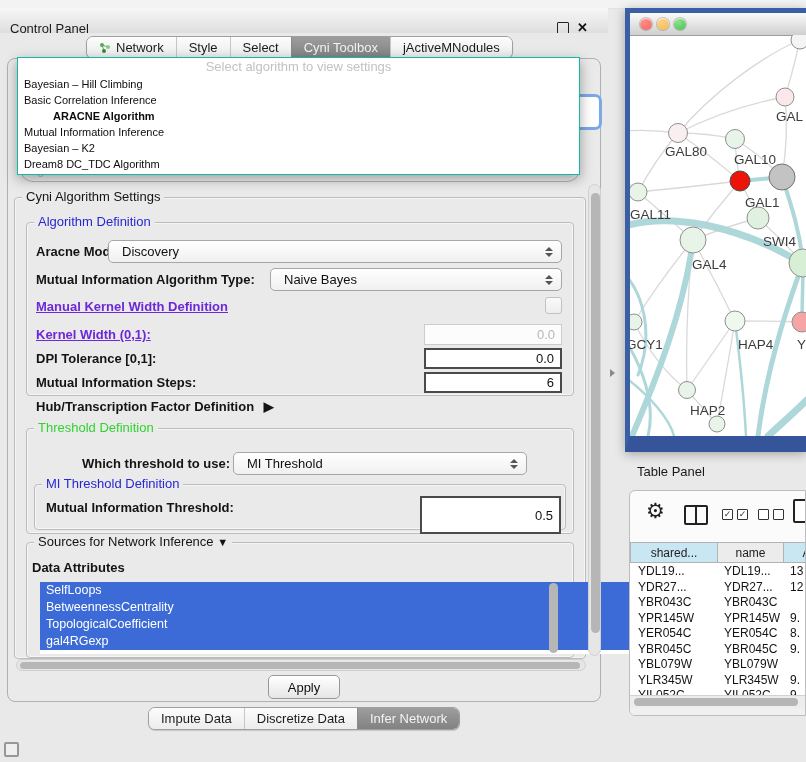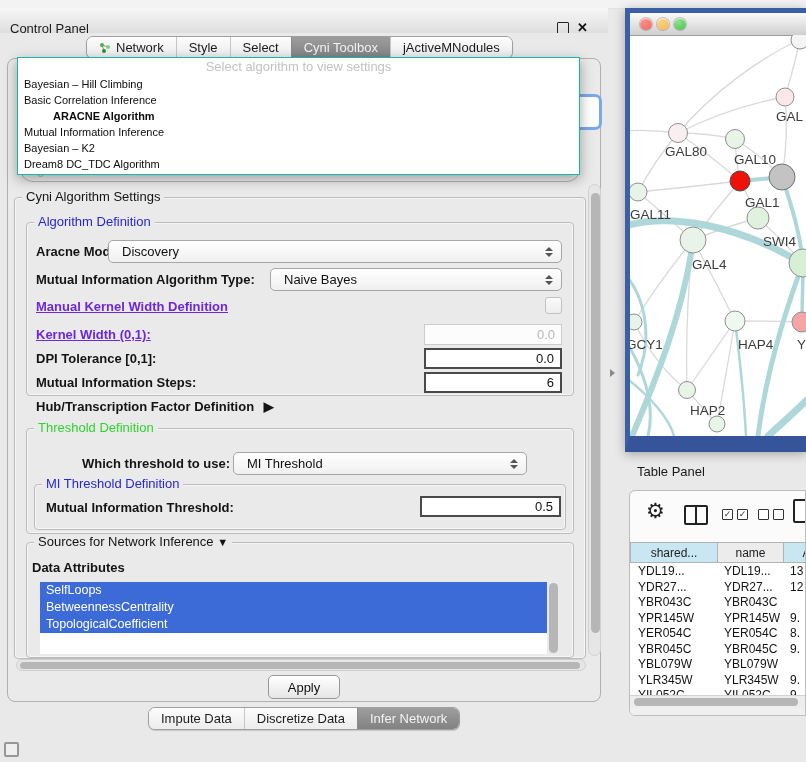--- a/index.html
+++ b/index.html
@@ -196,35 +196,36 @@
   <span class="spin">
       <i class="up"></i>
       <i class="dn"></i>
     </span>
 </div>
 
 <div class="abs groupbox" style="left:34px;top:484px;width:530px;height:44px;"></div>
 <span class="grouplabel" style="left:42px;top:477px;color:#2727d3;">MI Threshold Definition</span>
 
 <span class="abs lbl bold" style="left:46px;top:500px;">Mutual Information Threshold:</span>
-<div class="abs field" style="left:420px;top:496px;width:141px;height:21px;">
+<div class="abs field" style="left:420px;top:496px;width:141px;height:38px;">
   <span>0.5</span>
 </div>
 
 <div class="abs groupbox" style="left:26px;top:542px;width:546px;height:114px;"></div>
 <span class="grouplabel" style="left:34px;top:535px;color:#141414;">
   <span>Sources for Network Inference</span>
   <span style="font-size:11px;">▼</span>
 </span>
 <span class="abs lbl bold" style="left:32px;top:560px;">Data Attributes</span>
 
-<div class="abs" style="left:40px;top:582px;width:507px;height:72px;background:#fff;overflow:hidden;">
+<div class="abs" style="left:40px;top:582px;width:589px;height:72px;background:#fff;overflow:hidden;">
   <div class="attr-item" style="background:#3c6bd8;">SelfLoops</div>
   <div class="attr-item" style="background:#3c6bd8;">BetweennessCentrality</div>
   <div class="attr-item" style="background:#3c6bd8;">TopologicalCoefficient</div>
+  <div class="attr-item" style="background:#3c6bd8;">gal4RGexp</div>
 </div>
 <div class="abs" style="left:549px;top:583px;width:9px;height:70px;">
   <div class="sb-thumb" style="left:0;top:0;width:9px;height:70px;"></div>
 </div>
 
 <div class="abs sb-track" style="left:588px;top:184px;width:13px;height:472px;">
   <div class="sb-thumb" style="left:2px;top:8px;width:9px;height:440px;"></div>
 </div>
 <div class="abs sb-track" style="left:16px;top:659px;width:570px;height:12px;">
   <div class="sb-thumb" style="left:3px;top:2px;width:560px;height:7px;"></div>

